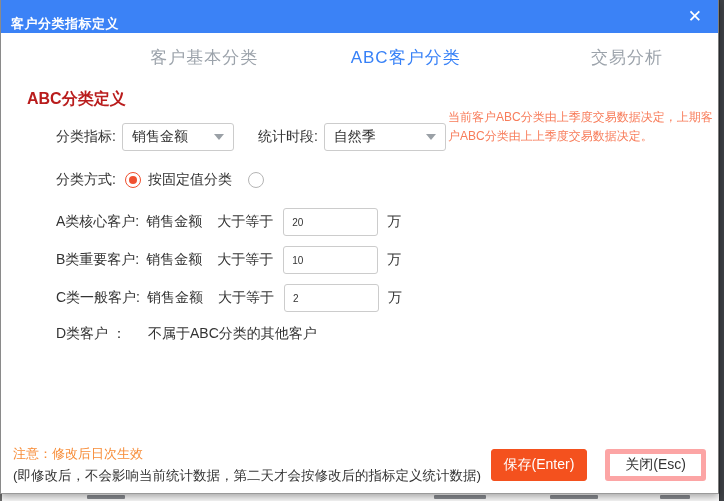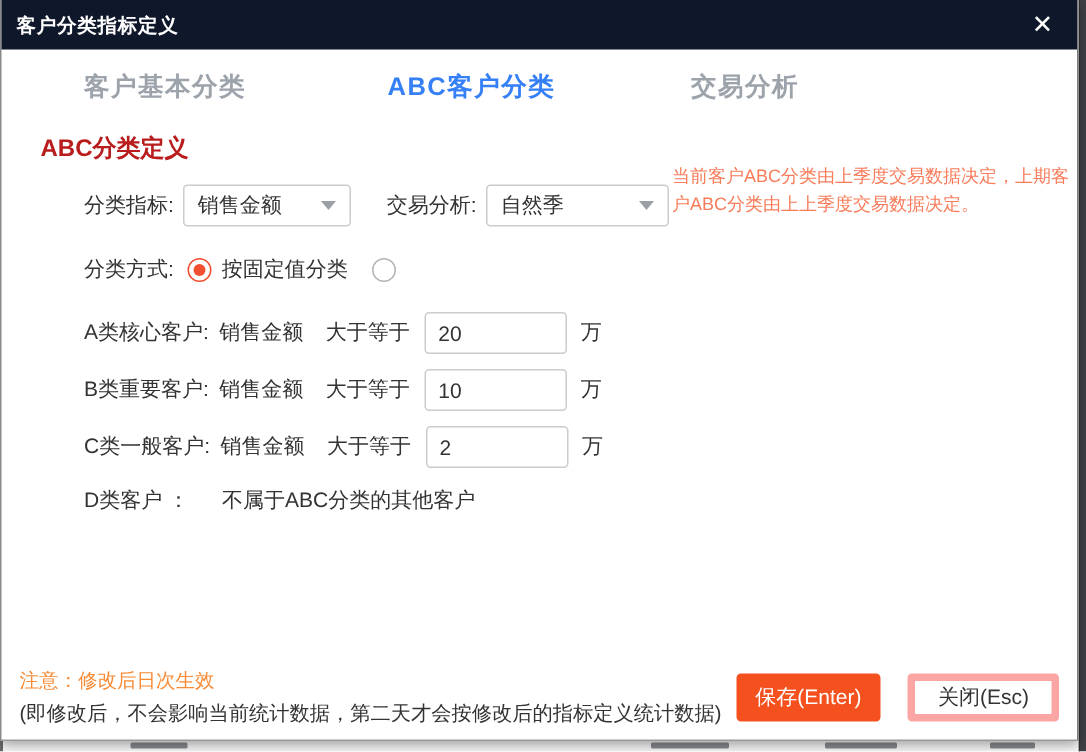--- a/index.html
+++ b/index.html
@@ -23,33 +23,33 @@
 
   .dialog{
     position:absolute; left:0; top:0; width:719px; height:494px;
     background:#ffffff;
     border-left:1px solid #8a8a8a;
     border-right:1px solid #7d7d7d;
     border-bottom:1px solid #9a9a9a;
     box-shadow:0 3px 8px rgba(0,0,0,.35);
   }
   .titlebar{
-    height:33px; background:#0f172a; color:#fff;
-    display:flex; align-items:center; padding:0 14px 0 10px;
+    height:33px; background:#3b82f6; color:#fff;
+    display:flex; align-items:flex-end; padding:0 14px 0 10px;
   }
   .titlebar .title{ font-size:13px; font-weight:bold; letter-spacing:.5px; }
   .titlebar .close{
     margin-left:auto; color:#fff; font-size:17px; font-weight:bold;
     line-height:33px; cursor:pointer; padding:0 2px;
   }
   .tabs{
     display:flex; padding:0 55px; height:48px; align-items:center;
   }
   .tab{
-    flex:1; text-align:left; font-size:17px; font-weight:bold;
+    flex:1; text-align:right; font-size:17px; font-weight:normal;
     color:#9ca3ab; cursor:pointer; letter-spacing:1px;
   }
   .tab.active{ color:#3680f7; }
 
   .section-title{
     margin:8px 0 0 26px; font-size:16px; font-weight:bold; color:#b91c1c;
   }
   .form{ padding-left:55px; }
   .row{ display:flex; align-items:center; }
   .row.selects{ margin-top:13px; }
@@ -82,21 +82,21 @@
     content:""; position:absolute; left:3px; top:3px; width:8px; height:8px;
     border-radius:50%; background:#f0502f;
   }
   .radio-label{ font-size:14px; color:#333; cursor:pointer; }
   .row.threshold{ margin-top:10px; }
   .row.threshold.first{ margin-top:19px; }
   .t-metric{ margin-left:7px; }
   .t-op{ margin-left:15px; }
   .num-input{
     width:95px; height:28px; border:1px solid #ccc; border-radius:3px;
-    margin-left:10px; padding:0 8px; font-size:14px; color:#333; outline:none;
+    margin-left:10px; padding:0 8px; font-size:10px; color:#333; outline:none;
     font-family:"Liberation Sans","DejaVu Sans",sans-serif;
   }
   .t-unit{ margin-left:9px; }
   .row.classd{ margin-top:13px; }
   .d-text{ margin-left:22px; }
 
   .footer{
     position:absolute; left:0; right:0; bottom:8px;
     display:flex; align-items:center; padding:0 12px;
   }
@@ -142,21 +142,21 @@
   <div class="section-title">ABC分类定义</div>
 
   <div class="form">
 
     <div class="row selects">
       <span class="lbl">分类指标:</span>
       <div class="selectbox sel-metric">
         <span class="val">销售金额</span>
         <span class="caret"></span>
       </div>
-      <span class="lbl lbl-period">交易分析:</span>
+      <span class="lbl lbl-period">统计时段:</span>
       <div class="selectbox sel-period">
         <span class="val">自然季</span>
         <span class="caret"></span>
       </div>
     </div>
 
     <div class="red-note">当前客户ABC分类由上季度交易数据决定，上期客户ABC分类由上上季度交易数据决定。</div>
 
     <div class="row radios">
       <span class="lbl">分类方式:</span>

